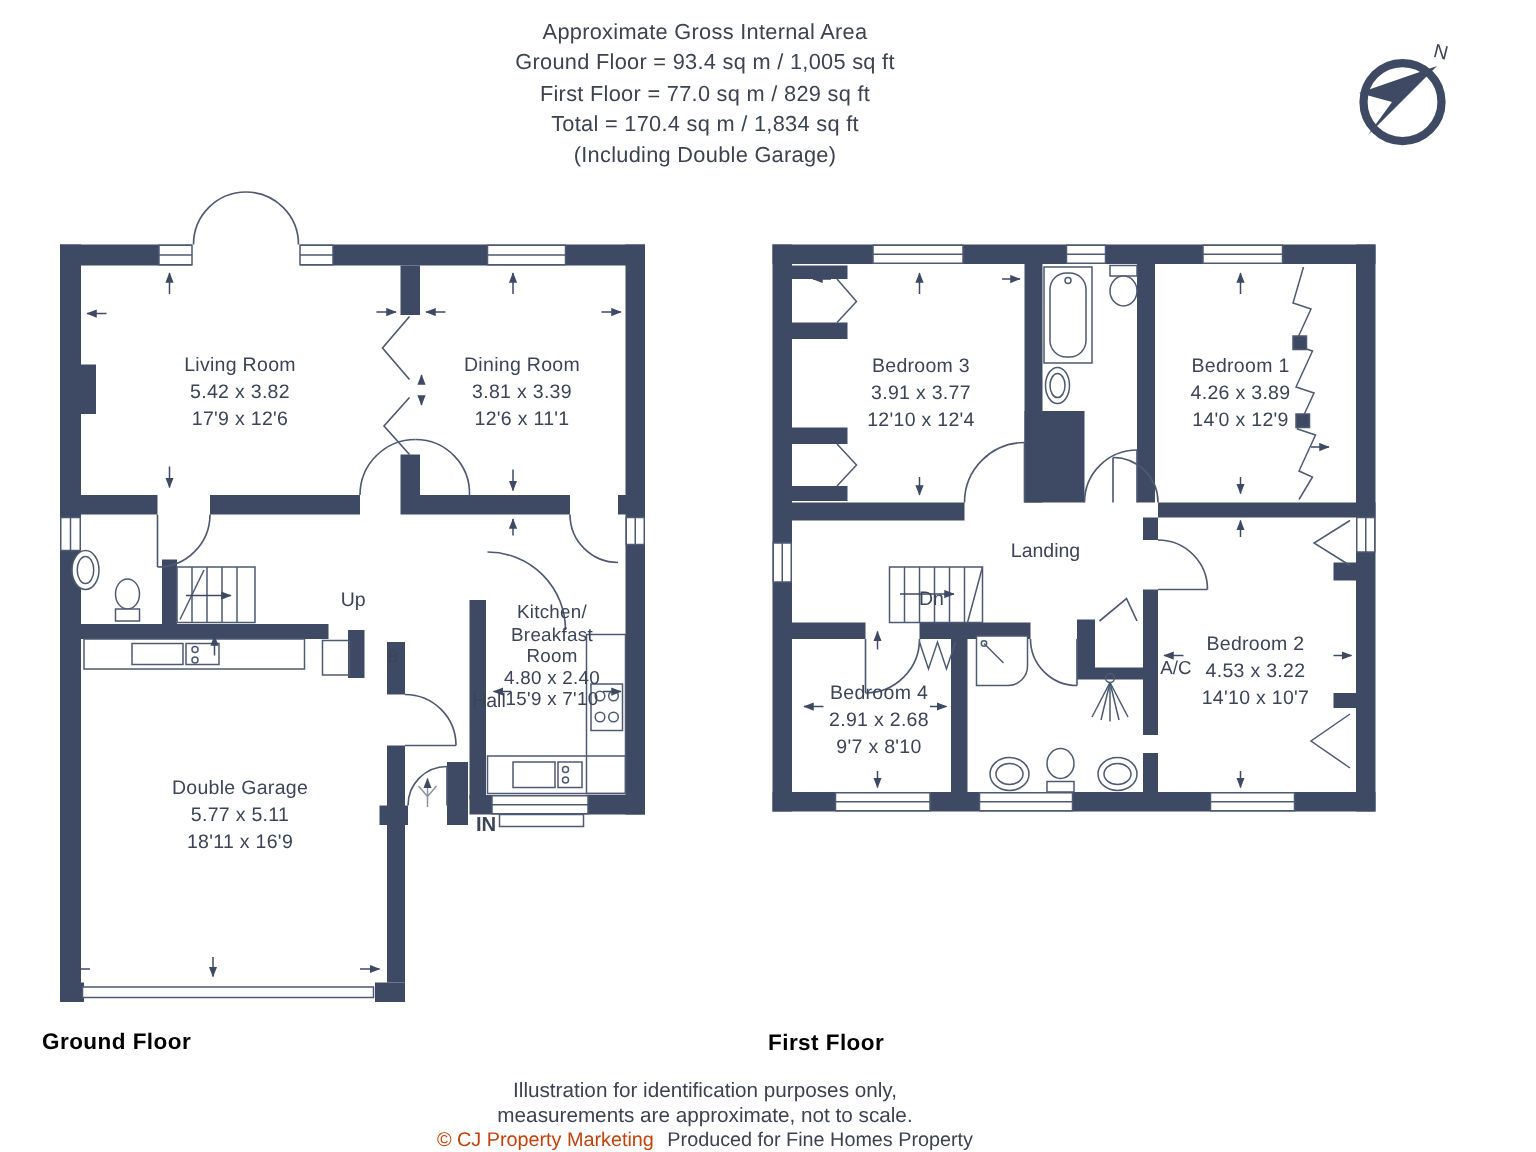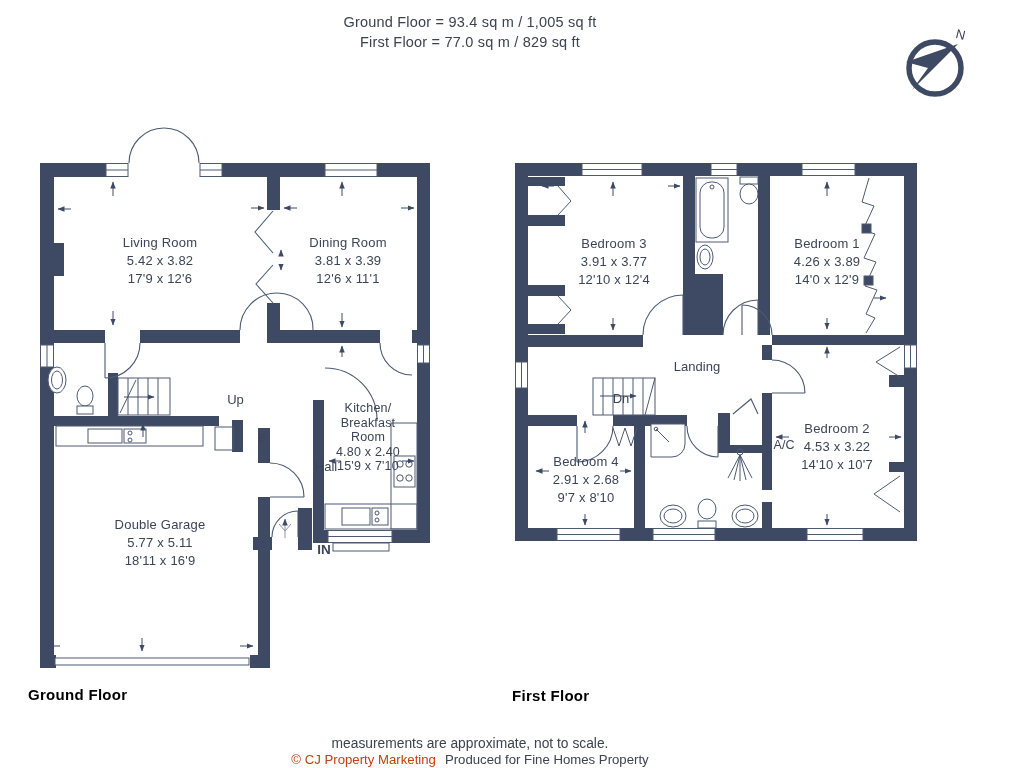--- a/index.html
+++ b/index.html
@@ -333,22 +333,25 @@
         <line x1="827" y1="514" x2="827" y2="525" marker-end="url(#ah)"></line>
         <line x1="549" y1="471" x2="536" y2="471" marker-end="url(#ah)"></line>
         <line x1="620" y1="471" x2="631" y2="471" marker-end="url(#ah)"></line>
         <line x1="585" y1="433" x2="585" y2="421" marker-end="url(#ah)"></line>
         <line x1="585" y1="514" x2="585" y2="525" marker-end="url(#ah)"></line>
       </g>
     </g>
   </svg>
 
   <div class="hdr">
+    <div>Approximate Gross Internal Area</div>
     <div>Ground Floor = 93.4 sq m / 1,005 sq ft</div>
     <div>First Floor = 77.0 sq m / 829 sq ft</div>
+    <div>Total = 170.4 sq m / 1,834 sq ft</div>
+    <div>(Including Double Garage)</div>
   </div>
 
   <div class="north">N</div>
 
   <div class="lbl" style="left:160px;top:234px;">
     <div>Living Room</div>
     <div>5.42 x 3.82</div>
     <div>17'9 x 12'6</div>
   </div>
   <div class="lbl" style="left:348px;top:234px;">
@@ -393,18 +396,19 @@
   <div class="tag" style="left:746px;top:438px;font-size:12.5px;">A/C</div>
   <div class="lbl" style="left:837px;top:420px;">
     <div>Bedroom 2</div>
     <div>4.53 x 3.22</div>
     <div>14'10 x 10'7</div>
   </div>
 
   <div class="floor-title" style="left:28px;top:686px;">Ground Floor</div>
   <div class="floor-title" style="left:512px;top:687px;">First Floor</div>
 
+  <div class="ftr" style="top:719px;">Illustration for identification purposes only,</div>
   <div class="ftr" style="top:736px;">measurements are approximate, not to scale.</div>
   <div class="credits" style="top:752px;">
     <span class="teal">© CJ Property Marketing</span><span>Produced for Fine Homes Property</span>
   </div>
 
 </div>
 
 </body></html>

